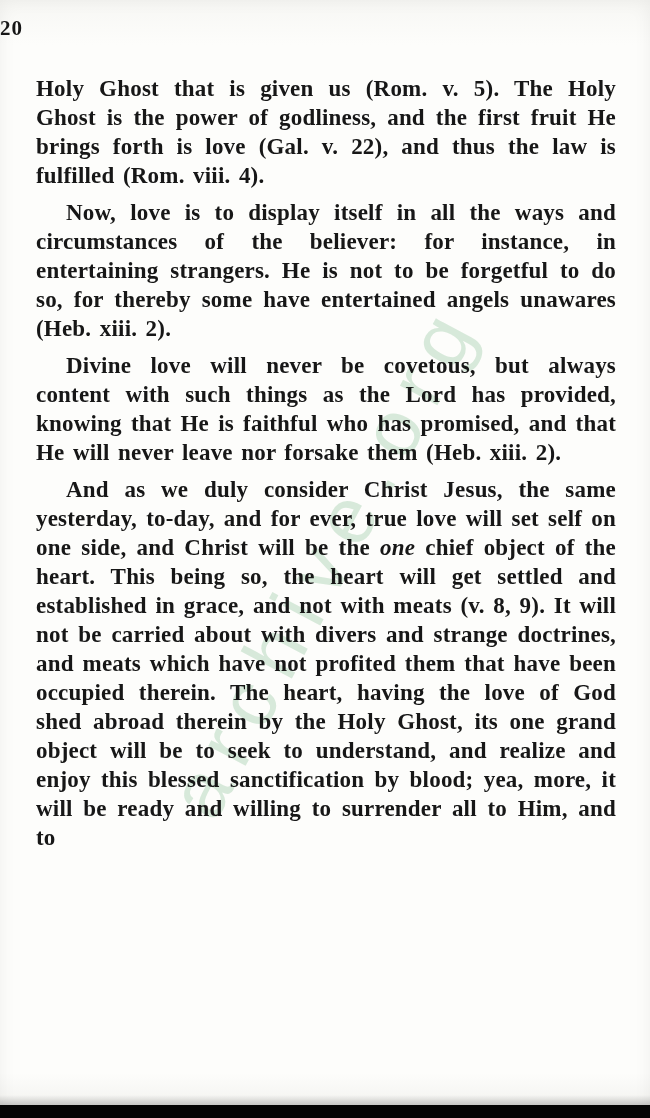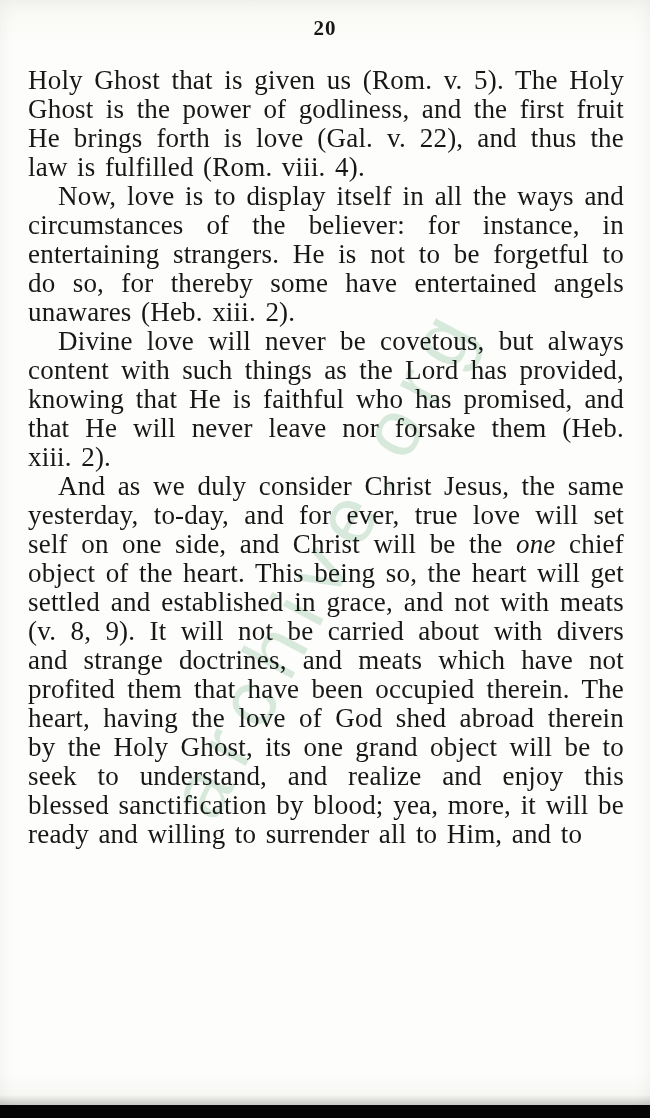--- a/index.html
+++ b/index.html
@@ -18,40 +18,41 @@
     position: absolute;
     inset: 0;
     background: linear-gradient(180deg, #f7f7f4 0%, #fdfdfb 4%, #fdfdfb 96%, #efefec 100%);
     box-shadow: inset 0 0 18px rgba(0,0,0,0.06);
   }
   .page-number {
     position: absolute;
     top: 16px;
     left: 0;
     width: 100%;
-    text-align: center;
+    text-align: left;
     font-size: 21px;
     font-weight: bold;
     letter-spacing: 1px;
     color: #161616;
   }
   .page-text {
     position: absolute;
     top: 66px;
     left: 28px;
     right: 26px;
   }
   .para {
-    margin: 0;
+    margin: 8px;
     text-align: justify;
-    font-size: 27px;
+    font-size: 23px;
     line-height: 29px;
     color: #171717;
     word-spacing: 2.5px;
     letter-spacing: 0.2px;
+    font-weight: bold;
   }
   .para.indent {
     text-indent: 30px;
   }
   .run-italic {
     font-style: italic;
   }
   .watermark {
     position: absolute;
     top: 50%;

